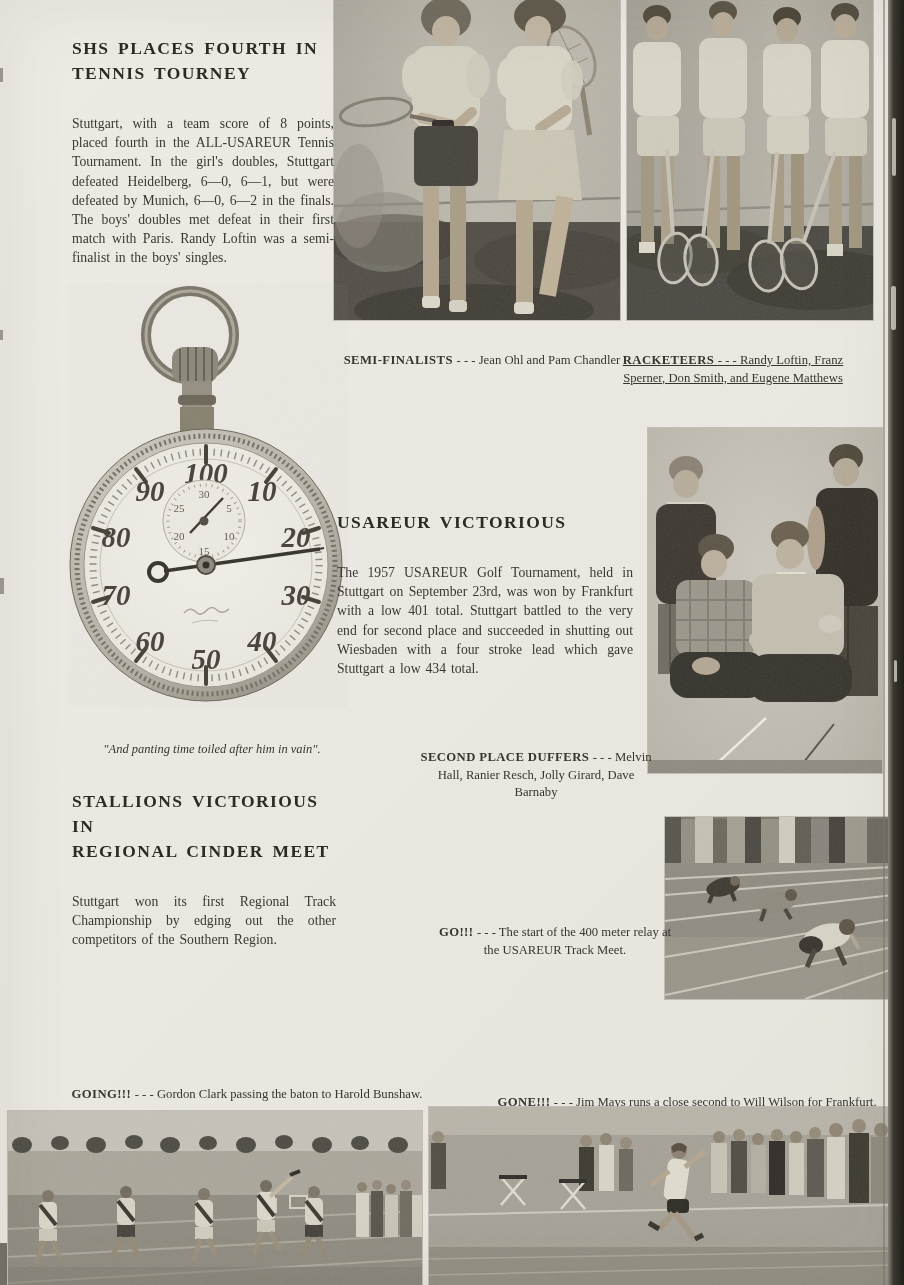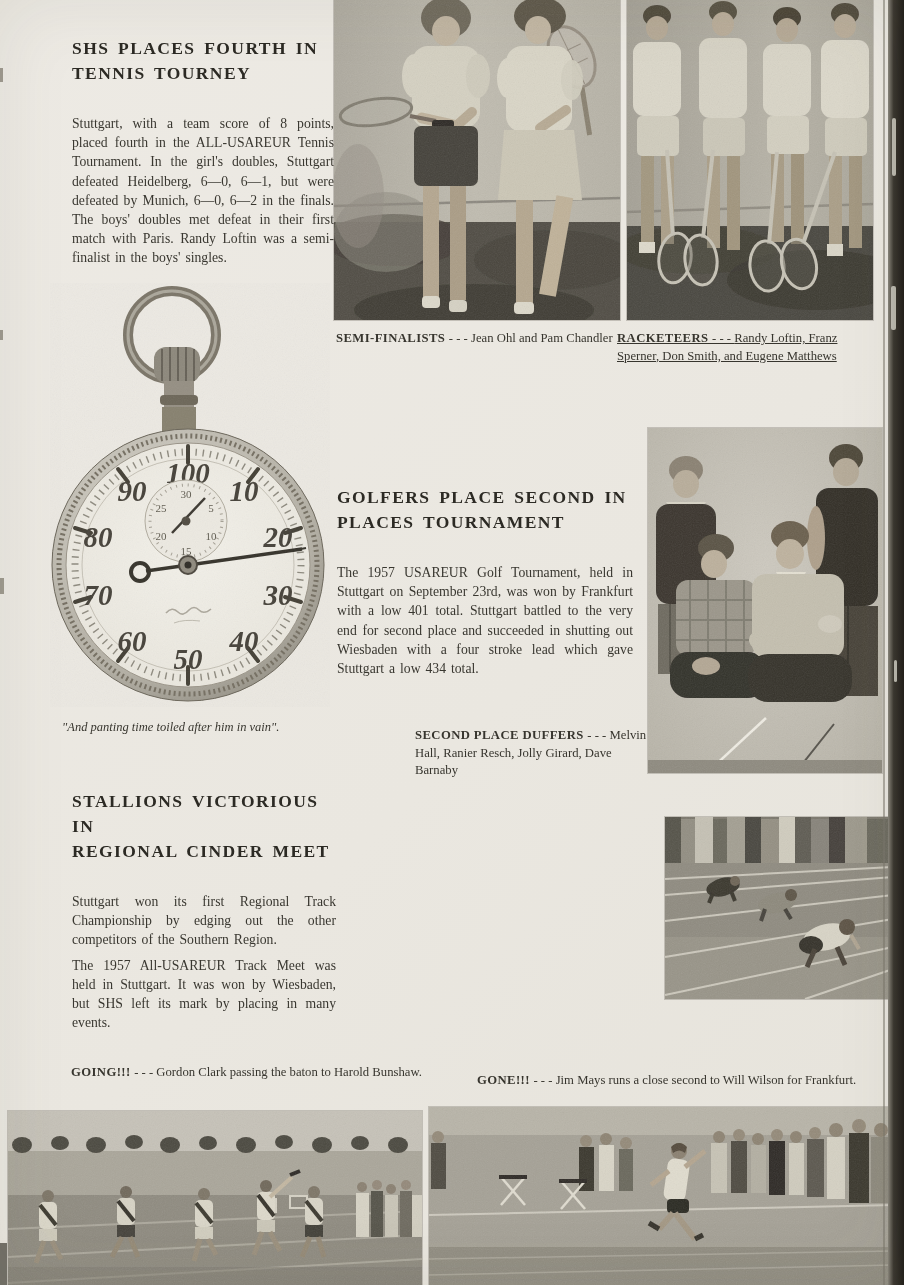--- a/index.html
+++ b/index.html
@@ -16,21 +16,21 @@
   h2.headline{
     margin:0;font-family:"Liberation Serif", serif;font-weight:700;
     font-size:17.5px;line-height:25px;letter-spacing:1.4px;word-spacing:3px;
     color:#2c2a24;
   }
   .bodytext{
     margin:28px 0 0 0;font-size:13.7px;line-height:19.2px;
     text-align:justify;word-spacing:1.5px;color:#393730;
   }
   .bodytext + .bodytext{margin-top:6px;}
-  .caption{font-size:12.7px;line-height:17.5px;color:#37352e;text-align:left;}
+  .caption{font-size:12.7px;line-height:17.5px;color:#37352e;text-align:center;margin-top:22px;}
   .caption .lead{font-weight:700;letter-spacing:.4px;}
   .caption.italic{font-style:italic;font-size:12.5px;}
   .photo{position:absolute;overflow:hidden;background:#a9a59a;
     box-shadow:0 0 0 1px rgba(120,115,105,.35);}
   .photo svg{display:block;width:100%;height:100%;}
   .edge-line{position:absolute;top:0;height:1285px;left:883px;width:2px;
     background:#7a766c;opacity:.55;}
   .edge-strip{position:absolute;top:0;height:1285px;left:888px;width:16px;
     background:linear-gradient(to right,#8a867c 0%,#3a362f 35%,#201d19 100%);}
   .edge-strip .speck{position:absolute;background:#cfccc2;opacity:.85;border-radius:2px;}
@@ -195,21 +195,21 @@
     <span>- - - </span>
     <span>Jean Ohl and Pam Chandler</span>
   </div>
 
   <div class="abs caption" style="left:617px;top:330px;width:232px;text-decoration:underline;">
     <span class="lead">RACKETEERS </span>
     <span>- - - </span>
     <span>Randy Loftin, Franz Sperner, Don Smith, and Eugene Matthews</span>
   </div>
 
-  <div class="abs" style="left:50px;top:283px;width:280px;height:424px;">
+  <div class="abs" style="left:68px;top:283px;width:280px;height:424px;">
     <svg viewBox="0 0 280 424" width="280" height="424">
       <defs>
         <radialGradient id="swcase" cx="0.4" cy="0.35" r="0.75">
           <stop offset="0" stop-color="#dcd9d0"></stop>
             <stop offset="0.75" stop-color="#b3afa4"></stop>
             <stop offset="1" stop-color="#8a867b"></stop>
         </radialGradient>
         <radialGradient id="swface" cx="0.5" cy="0.42" r="0.8">
           <stop offset="0" stop-color="#f2f0e9"></stop>
             <stop offset="0.8" stop-color="#e9e6dd"></stop>
@@ -288,22 +288,22 @@
       <circle cx="138" cy="282" r="9" fill="#8f8a7e" stroke="#4c473e" stroke-width="2"></circle>
       <circle cx="138" cy="282" r="3.5" fill="#2f2c26"></circle>
       <rect x="0" y="0" width="280" height="424" filter="url(#grainF)" opacity="0.08"></rect>
     </svg>
   </div>
 
   <div class="abs caption italic" style="left:62px;top:719px;width:300px;">"And panting time toiled after him in vain".</div>
 
   <div class="abs" style="left:337px;top:485px;width:296px;">
     <h2 class="headline">
-      <span>GOLFERS PLACE SECOND IN</span><br>
-      <span>PLACES TOURNAMENT</span>
+      <br>
+      <span>USAREUR VICTORIOUS</span>
     </h2>
     <p class="bodytext">The 1957 USAREUR Golf Tournament, held in Stuttgart on September 23rd, was won by Frankfurt with a low 401 total. Stuttgart battled to the very end for second place and succeeded in shutting out Wiesbaden with a four stroke lead which gave Stuttgart a low 434 total.</p>
   </div>
 
   <div class="photo" style="left:648px;top:428px;width:234px;height:345px;">
     <svg viewBox="0 0 234 345" preserveAspectRatio="none">
       <defs>
         <radialGradient id="p3w" cx="0.5" cy="0.4" r="0.9">
           <stop offset="0" stop-color="#cdc9bf"></stop>
             <stop offset="1" stop-color="#b4b0a4"></stop>
@@ -371,21 +371,20 @@
     <span>- - - </span>
     <span>Melvin Hall, Ranier Resch, Jolly Girard, Dave Barnaby</span>
   </div>
 
   <div class="abs" style="left:72px;top:789px;width:264px;">
     <h2 class="headline">
       <span>STALLIONS VICTORIOUS IN</span><br>
       <span>REGIONAL CINDER MEET</span>
     </h2>
     <p class="bodytext">Stuttgart won its first Regional Track Championship by edging out the other competitors of the Southern Region.</p>
-    <p class="bodytext">The 1957 All-USAREUR Track Meet was held in Stuttgart. It was won by Wiesbaden, but SHS left its mark by placing in many events.</p>
   </div>
 
   <div class="photo" style="left:665px;top:817px;width:228px;height:182px;">
     <svg viewBox="0 0 228 182" preserveAspectRatio="none">
       <rect x="0" y="0" width="228" height="48" fill="#7b776c"></rect>
       <g filter="url(#softF)">
         <g>
           <rect x="0" y="0" width="16" height="46" fill="#55524a"></rect>
             <rect x="16" y="2" width="14" height="44" fill="#928e82"></rect>
           <rect x="30" y="0" width="18" height="46" fill="#c5c1b4"></rect>
@@ -425,20 +424,25 @@
           <ellipse cx="182" cy="110" rx="8" ry="8" fill="#5d5345"></ellipse>
           <line x1="150" y1="132" x2="142" y2="150" stroke="#4a4237" stroke-width="5"></line>
           <line x1="172" y1="130" x2="180" y2="148" stroke="#4a4237" stroke-width="5"></line>
           <line x1="186" y1="118" x2="194" y2="132" stroke="#b0a592" stroke-width="4"></line>
         </g>
       </g>
       <rect x="0" y="0" width="228" height="182" filter="url(#grainF)" opacity="0.13"></rect>
     </svg>
   </div>
 
+  <div class="abs caption" style="left:436px;top:902px;width:238px;">
+    <span class="lead">GO!!! </span>
+    <span>- - - </span>
+    <span>The start of the 400 meter relay at the USAREUR Track Meet.</span>
+  </div>
 
   <div class="abs caption" style="left:71px;top:1064px;width:352px;">
     <span class="lead">GOING!!! </span>
     <span>- - - </span>
     <span>Gordon Clark passing the baton to Harold Bunshaw.</span>
   </div>
 
   <div class="abs caption" style="left:477px;top:1072px;width:420px;">
     <span class="lead">GONE!!! </span>
     <span>- - - </span>

